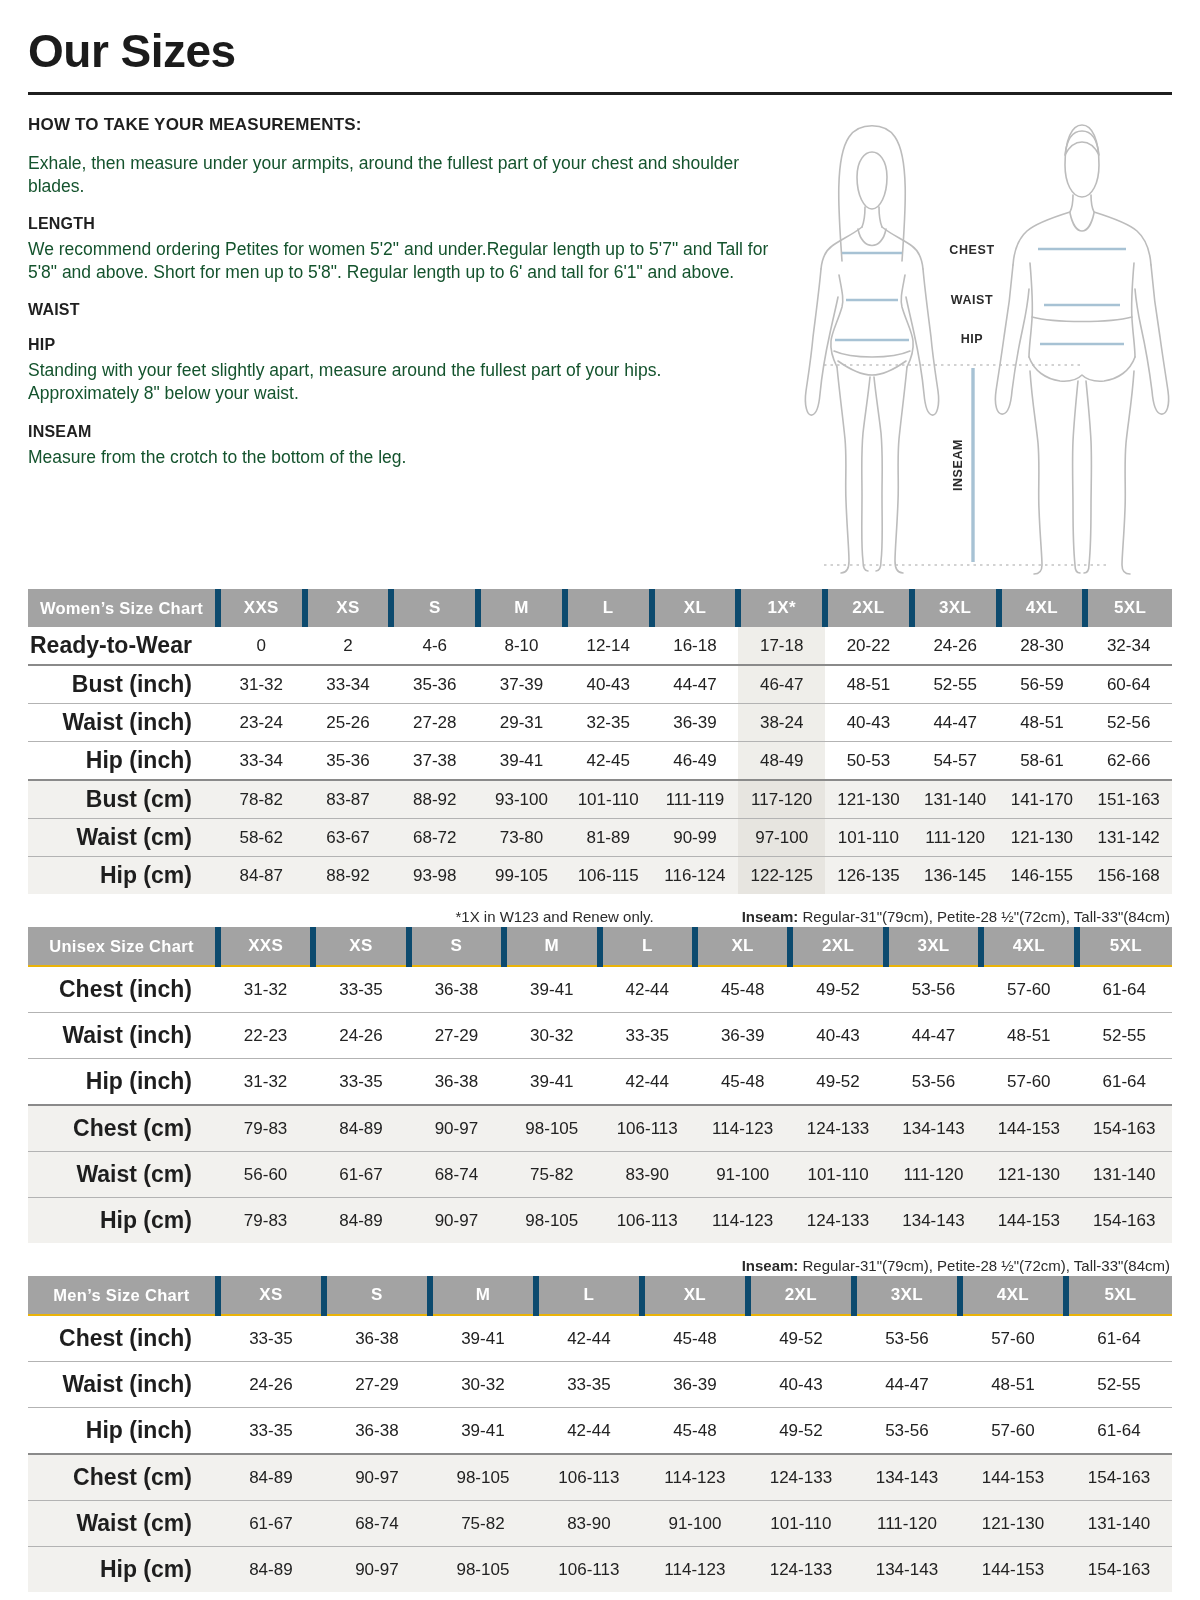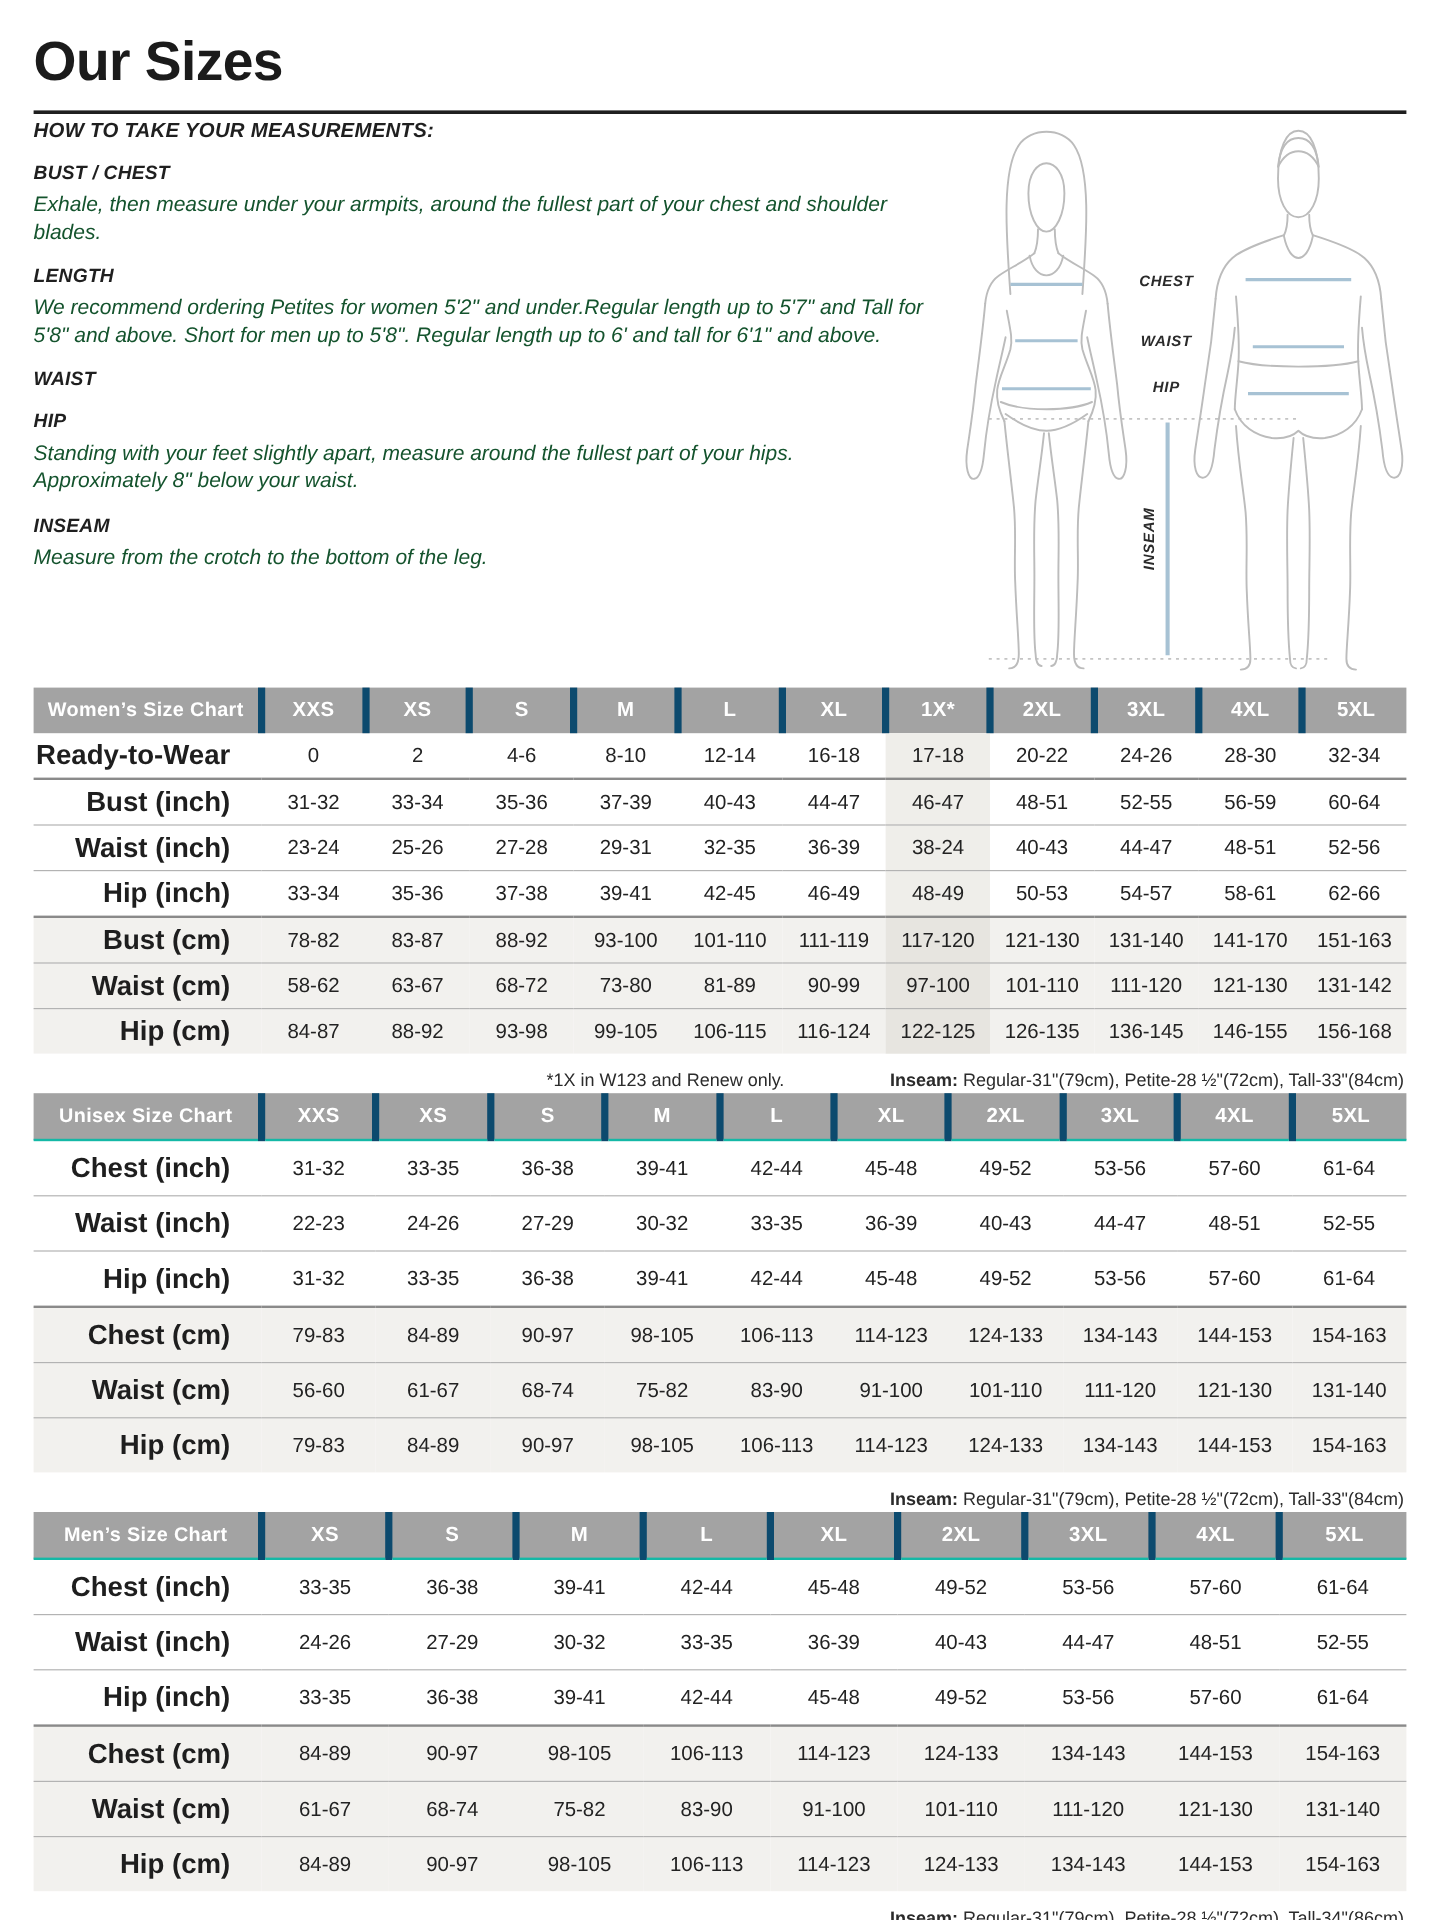--- a/index.html
+++ b/index.html
@@ -7,21 +7,21 @@
   body {
     width:1200px; height:1600px; margin:0 auto; overflow:hidden;
     font-family:"Liberation Sans", sans-serif; color:#2e2e2e;
     padding:24px 28px 0 28px;
   }
   h1.page-title {
     font-size:46px; font-weight:800; letter-spacing:-0.5px; color:#1b1b1b;
   }
   .title-rule { border:none; border-top:3px solid #1f1f1f; margin:14px 0 0 0; }
 
-  .top-row { display:flex; min-height:478px;font-style:italic; }
+  .top-row { display:flex; margin-top:16px; min-height:478px; }
   .instructions { flex:0 0 748px; padding-top:4px; }
   .instructions .how-to {
     font-size:17px; font-weight:700; color:#1f1f1f; letter-spacing:0.2px; margin-bottom:4px;
   }
   .instr-section { margin-top:17px; }
   .instr-section h3 {
     font-size:16px; font-weight:700; color:#1f1f1f; letter-spacing:0.2px; margin-bottom:5px;
   }
   .instr-section p { font-size:17.5px; line-height:1.32; color:#14532d; }
 
@@ -40,21 +40,21 @@
   }
   .size-table thead th:first-child { border-left:none; }
   .size-table thead th.t-title { font-size:16.5px; }
   .size-table tbody th.row-label {
     font-weight:700; font-size:23px; color:#1e1e1e; text-align:right; padding-right:26px;
   }
   .size-table tbody td { text-align:center; font-size:17px; color:#222; }
   .size-table tbody td, .size-table tbody th { padding-top:9px; padding-bottom:9px; }
   .size-table.compact tbody td, .size-table.compact tbody th { padding-top:5px; padding-bottom:5px; }
   .size-table tbody tr { border-top:1px solid #b3b3b3; }
-  .size-table tbody tr:first-child { border-top:2px solid #14b8a6; }
+  .size-table tbody tr:first-child { border-top:2px solid #eab308; }
   .size-table.compact tbody tr:first-child { border-top:none; }
   .size-table tbody tr.group-start { border-top:2px solid #8a8a8a; }
   .size-table tbody tr.cm-row { background:#f2f1ee; }
   .size-table tbody td.hl { background:#efeeea; }
   .size-table tbody tr.cm-row td.hl { background:#e7e5e0; }
 
   .table-block { }
   .footnote-row {
     display:flex; justify-content:flex-end; gap:88px;
     font-size:15px; color:#2b2b2b; padding:14px 2px 2px 0;
@@ -65,21 +65,20 @@
 <body>
 
 <h1 class="page-title">Our Sizes</h1>
 <hr class="title-rule">
 
 <div class="top-row">
   <div class="instructions">
     <div class="how-to">HOW TO TAKE YOUR MEASUREMENTS:</div>
 
     <div class="instr-section">
-      <h3>BUST / CHEST</h3>
       <p>Exhale, then measure under your armpits, around the fullest part of your chest and shoulder blades.</p>
     </div>
     <div class="instr-section">
       <h3>LENGTH</h3>
       <p>We recommend ordering Petites for women 5'2" and under.Regular length up to 5'7" and Tall for 5'8" and above. Short for men up to 5'8". Regular length up to 6' and tall for 6'1" and above.</p>
     </div>
     <div class="instr-section">
       <h3>WAIST</h3>
     </div>
     <div class="instr-section">

